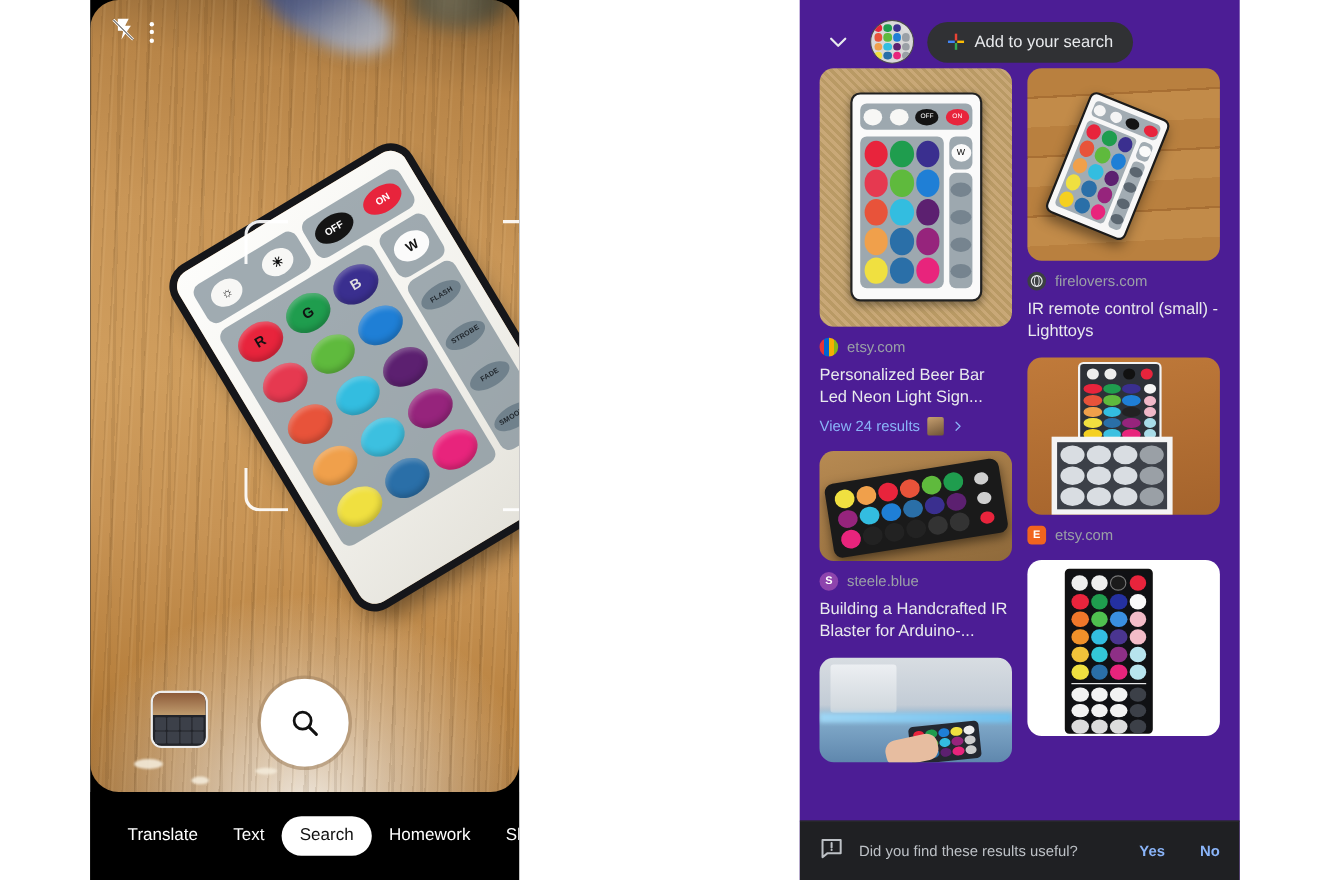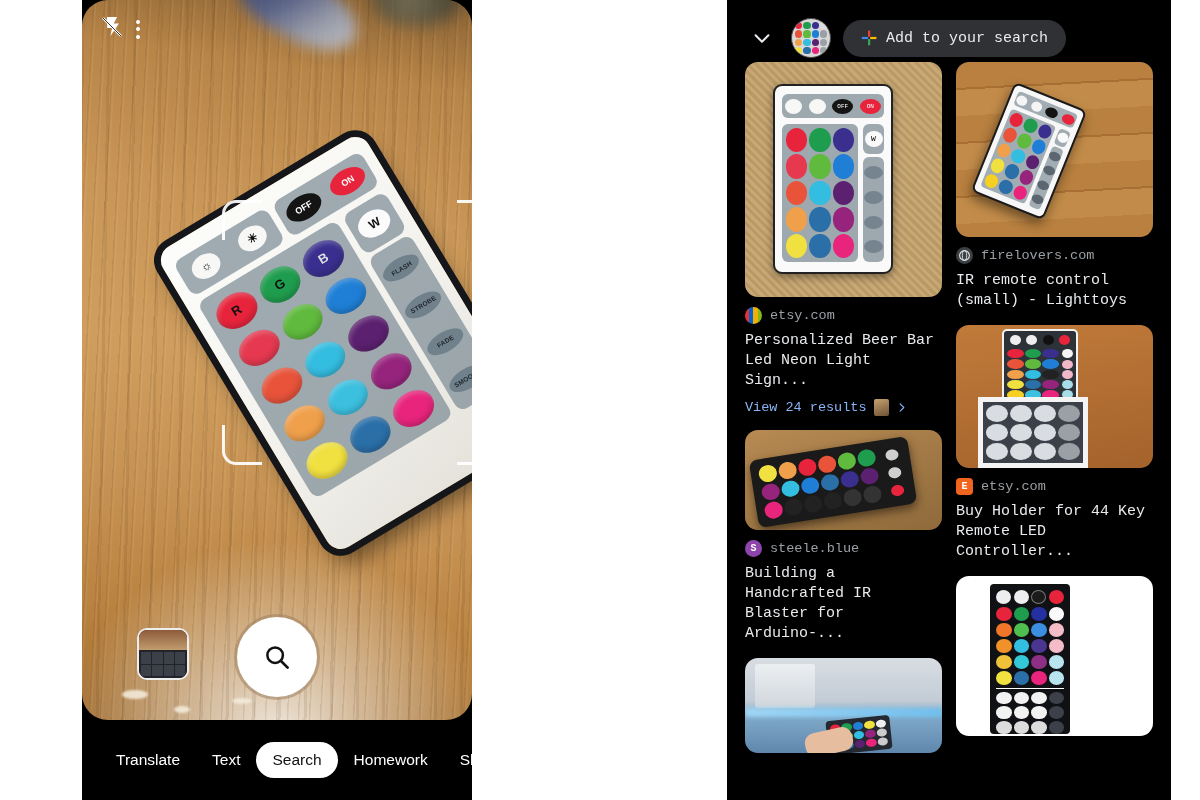--- a/index.html
+++ b/index.html
@@ -141,22 +141,22 @@
   }
   .navbar {
     position:absolute; left:0; top:720px; width:390px; height:80px;
     background:#000; display:flex; align-items:center; gap:0px; padding-left:18px;
   }
   .nav-item { color:#fff; font-size:15.5px; padding: 9px 16px; border-radius:18px; white-space:nowrap; }
   .nav-item.active { background:#fff; color:#111; }
 
   
   .phone-right {
-    position:absolute; left:727px; top:0; width:444px; height:800px;
-    background:#000000; overflow:hidden;font-family:Liberation Mono, monospace;
+    position:absolute; left:727px; top:0; width:400px; height:800px;
+    background:#4c1d95; overflow:hidden;
   }
   .res-header { display:flex; align-items:center; gap:12px; padding: 14px 18px 0 18px; height:62px;}
   .chev-btn { width:34px; height:34px; display:flex; align-items:center; justify-content:center; }
   .avatar {
     width:40px; height:40px; border-radius:50%; overflow:hidden;
     background:#d8d8d8; border:1.5px solid #4a4a4a;
     display:grid; grid-template-columns:repeat(4,1fr); grid-template-rows:repeat(4,1fr); gap:1px; padding:3px;
   }
   .avatar i { border-radius:50%; display:block; }
   .add-pill {
@@ -605,21 +605,20 @@
                     <i style="background:#d9dde2"></i>
                     <i style="background:#9aa0a6"></i>
                 </div>
               </div>
             </div>
           </div>
           <div class="src-row">
             <span class="favicon" style="background:#f1641e;">E</span>
             <span class="src-name">etsy.com</span>
           </div>
-          <div class="card-title">Buy Holder for 44 Key Remote LED Controller...</div>
         </div>
 
         <div class="card">
           <div class="card-img" style="height:160px;background:#ffffff;">
             <div style="position:absolute;left:34px;top:8px;width:80px;height:150px;background:#101114;border:2px solid #111;border-radius:4px;padding:4px;">
               <div style="display:flex;justify-content:space-between;margin-bottom:3px;">
                 <span style="width:15px;height:14px;border-radius:50%;background:#eee"></span>
                 <span style="width:15px;height:14px;border-radius:50%;background:#eee"></span>
                 <span style="width:15px;height:14px;border-radius:50%;background:#1b1b1b;border:1px solid #777"></span>
                 <span style="width:15px;height:14px;border-radius:50%;background:#e8243c"></span>
@@ -659,14 +658,26 @@
                   <i style="background:#dcdcdc"></i>
                   <i style="background:#dcdcdc"></i>
                   <i style="background:#3c4048"></i>
               </div>
             </div>
           </div>
         </div>
       </div>
     </div>
 
+    <div class="feedback">
+      <span>
+        <svg width="22" height="22" viewBox="0 0 24 24">
+          <path d="M3 4h18v13H8l-5 4z" fill="none" stroke="#bdc1c6" stroke-width="2" stroke-linejoin="round"></path>
+          <line x1="12" y1="7" x2="12" y2="11.5" stroke="#bdc1c6" stroke-width="2" stroke-linecap="round"></line>
+          <circle cx="12" cy="13.8" r="1.05" fill="#bdc1c6"></circle>
+        </svg>
+      </span>
+      <span class="fb-text">Did you find these results useful?</span>
+      <span class="fb-link">Yes</span>
+      <span class="fb-link">No</span>
+    </div>
   </div>
 </div>
 
 </body></html>

